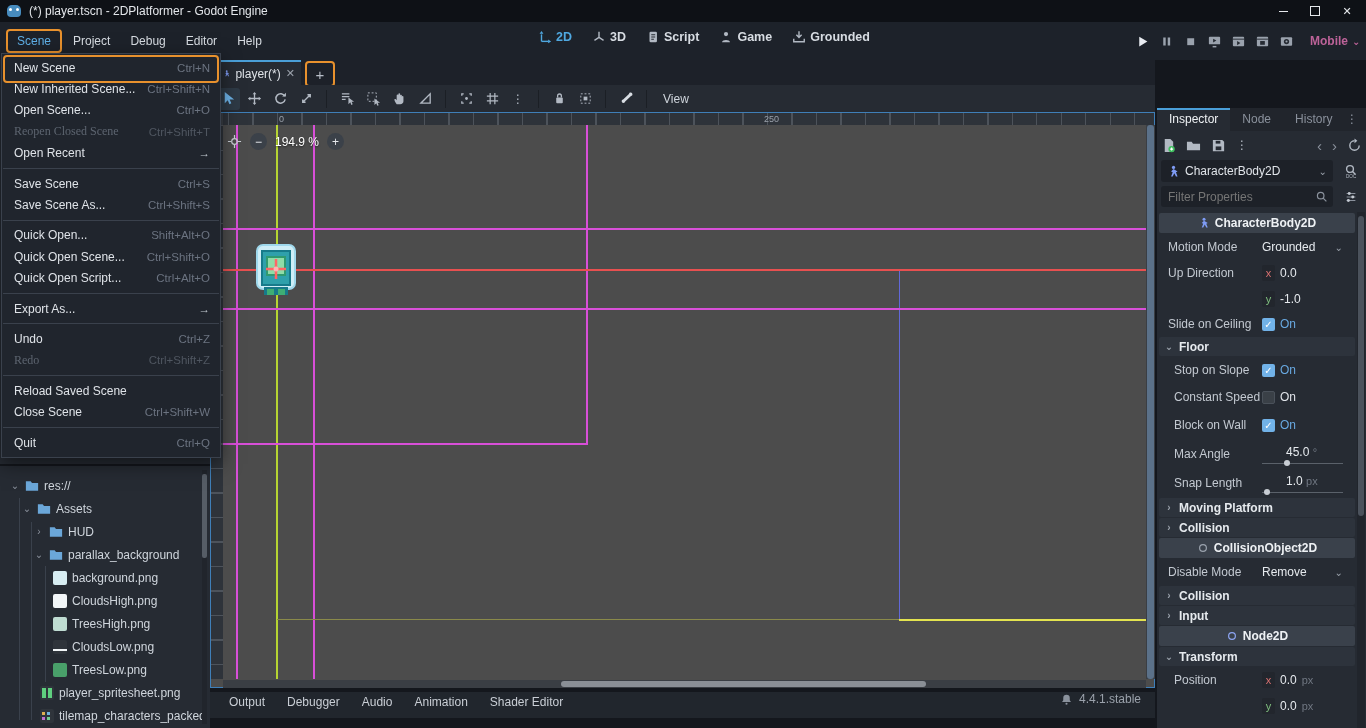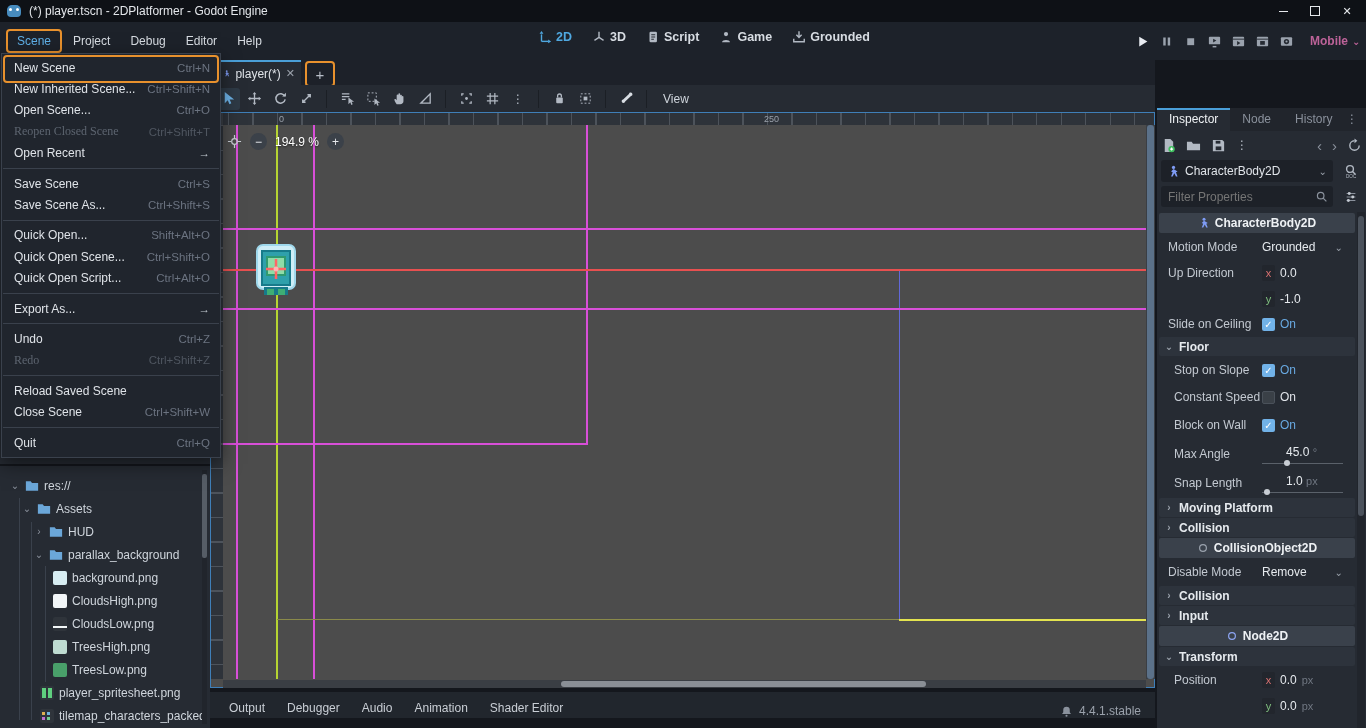--- a/index.html
+++ b/index.html
@@ -62,21 +62,21 @@
   .rlabel{position:absolute;top:1px;font-size:9px;color:#9aa1ab;}
   .gline{position:absolute;}
   #zoombar{position:absolute;left:16px;top:20px;display:flex;align-items:center;gap:8px;z-index:5;}
   .zbtn{width:17px;height:17px;border-radius:50%;background:rgba(58,64,73,.92);color:#e6e9ed;display:flex;align-items:center;justify-content:center;font-size:12px;line-height:1;}
   #hscroll{position:absolute;left:12px;top:567px;width:923px;height:8px;background:#3a3e44;}
   #hscroll .handle{position:absolute;left:338px;top:1px;width:365px;height:6px;background:#8a8f96;border-radius:3px;}
   #vscroll{position:absolute;left:935px;top:12px;width:9px;height:554px;background:#3a3e44;}
   #vscroll .handle{position:absolute;left:1px;top:0;width:7px;height:554px;background:#5b7189;border-radius:3px;}
 
   
-  #bottombar{position:absolute;left:0;top:632px;width:945px;height:26px;background:#21262d;display:flex;align-items:flex-end;padding-left:10px;box-sizing:border-box;gap:4px;}
+  #bottombar{position:absolute;left:0;top:632px;width:945px;height:26px;background:#21262d;display:flex;align-items:flex-start;padding-left:10px;box-sizing:border-box;gap:4px;}
   .bbtn{padding:3px 9px;color:#c9ced5;}
   #bottomstrip{position:absolute;left:0;top:658px;width:945px;height:10px;background:#14171d;}
   #versionbox{margin-left:auto;display:flex;align-items:center;gap:6px;padding-right:14px;color:#9aa1ab;}
 
   
   #inspector{left:1157px;top:60px;width:209px;height:668px;background:#262b33;margin-top:48px;}
   #itabs{position:absolute;left:0;top:0;width:209px;height:23px;background:#21252c;display:flex;}
   .itab{padding:4px 12px 0 12px;color:#8a919c;}
   .itab.active{color:#eef1f4;background:#262b33;border-top:2px solid #4a9fd8;padding-top:2px;}
   #iicons{position:absolute;left:4px;top:26px;width:201px;height:22px;display:flex;align-items:center;gap:10px;color:#b2b9c3;}
@@ -264,28 +264,28 @@
         </div>
         <div class="trow" style="padding-left:53px;">
           <span class="thumb" style="background:#d7edf2;"></span>
           <span>background.png</span>
         </div>
         <div class="trow" style="padding-left:53px;">
           <span class="thumb" style="background:#f2f6f8;"></span>
           <span>CloudsHigh.png</span>
         </div>
         <div class="trow" style="padding-left:53px;">
+          <span class="thumb" style="background:#bfdcd2;"></span>
+          <span>TreesHigh.png</span>
+        </div>
+        <div class="trow" style="padding-left:53px;">
           <span class="thumb" style="background:#2f343b;position:relative;">
               <span style="position:absolute;left:0;bottom:3px;width:14px;height:2px;background:#f2f6f8;"></span>
             </span>
           <span>CloudsLow.png</span>
-        </div>
-        <div class="trow" style="padding-left:53px;">
-          <span class="thumb" style="background:#bfdcd2;"></span>
-          <span>TreesHigh.png</span>
         </div>
         <div class="trow" style="padding-left:53px;">
           <span class="thumb" style="background:#49a06a;"></span>
           <span>TreesLow.png</span>
         </div>
         <div class="trow" style="padding-left:40px;">
           <span class="thumb" style="background:#2f343b;position:relative;">
               <span style="position:absolute;left:2px;top:2px;width:4px;height:10px;background:#5fcf7f;"></span>
               <span style="position:absolute;left:8px;top:2px;width:4px;height:10px;background:#5fcf7f;"></span>
             </span>

